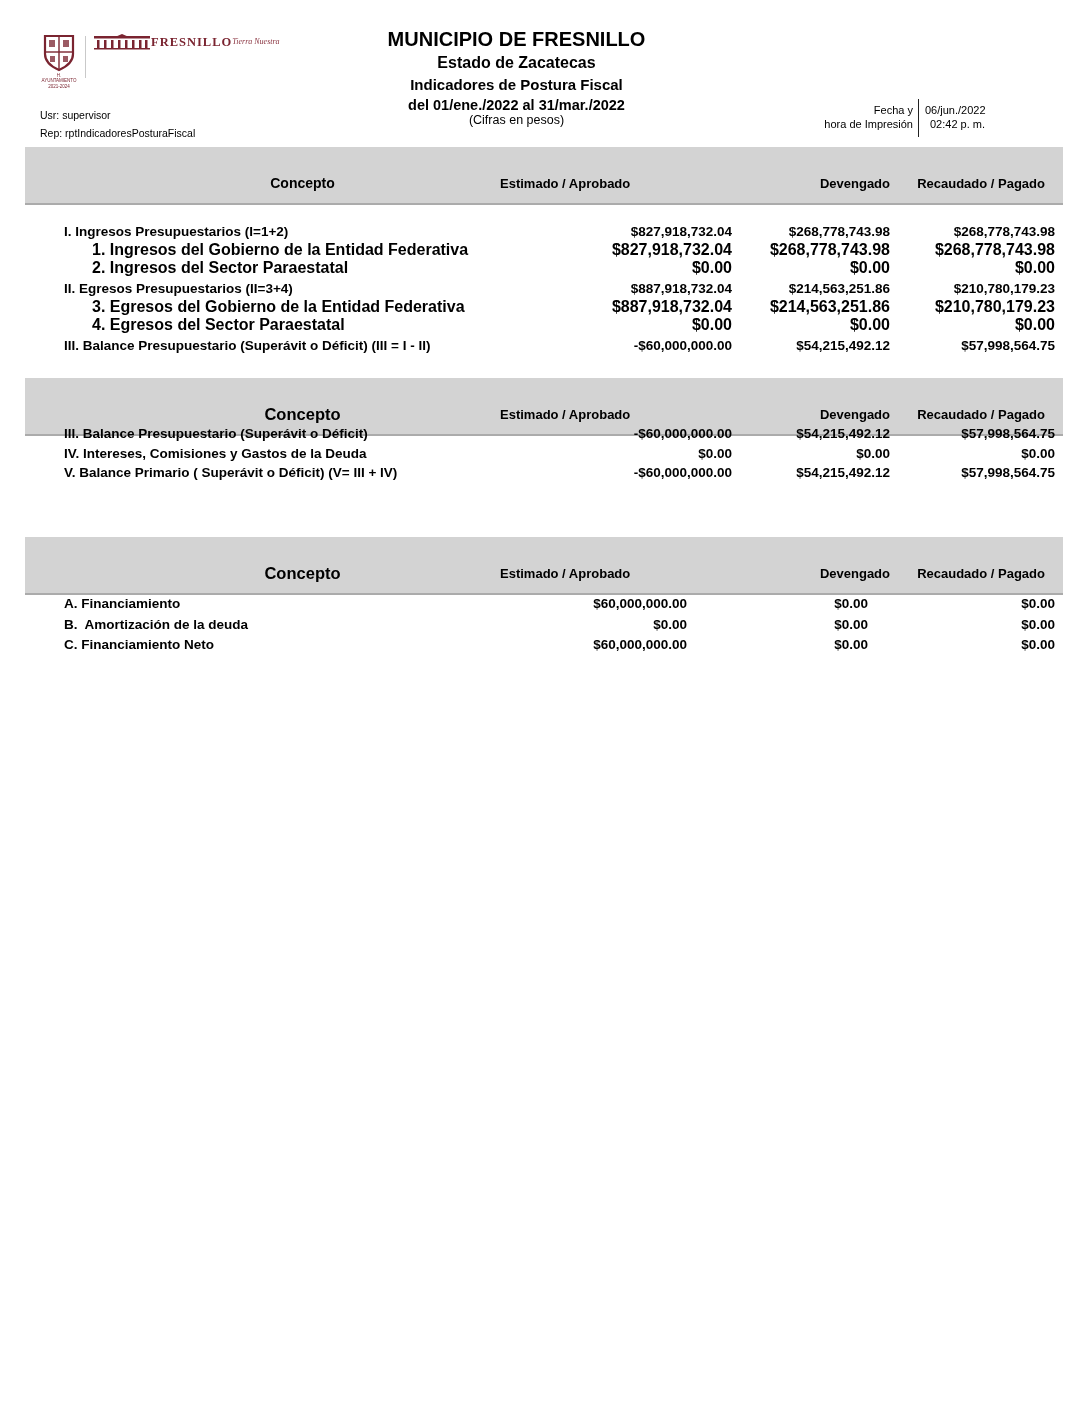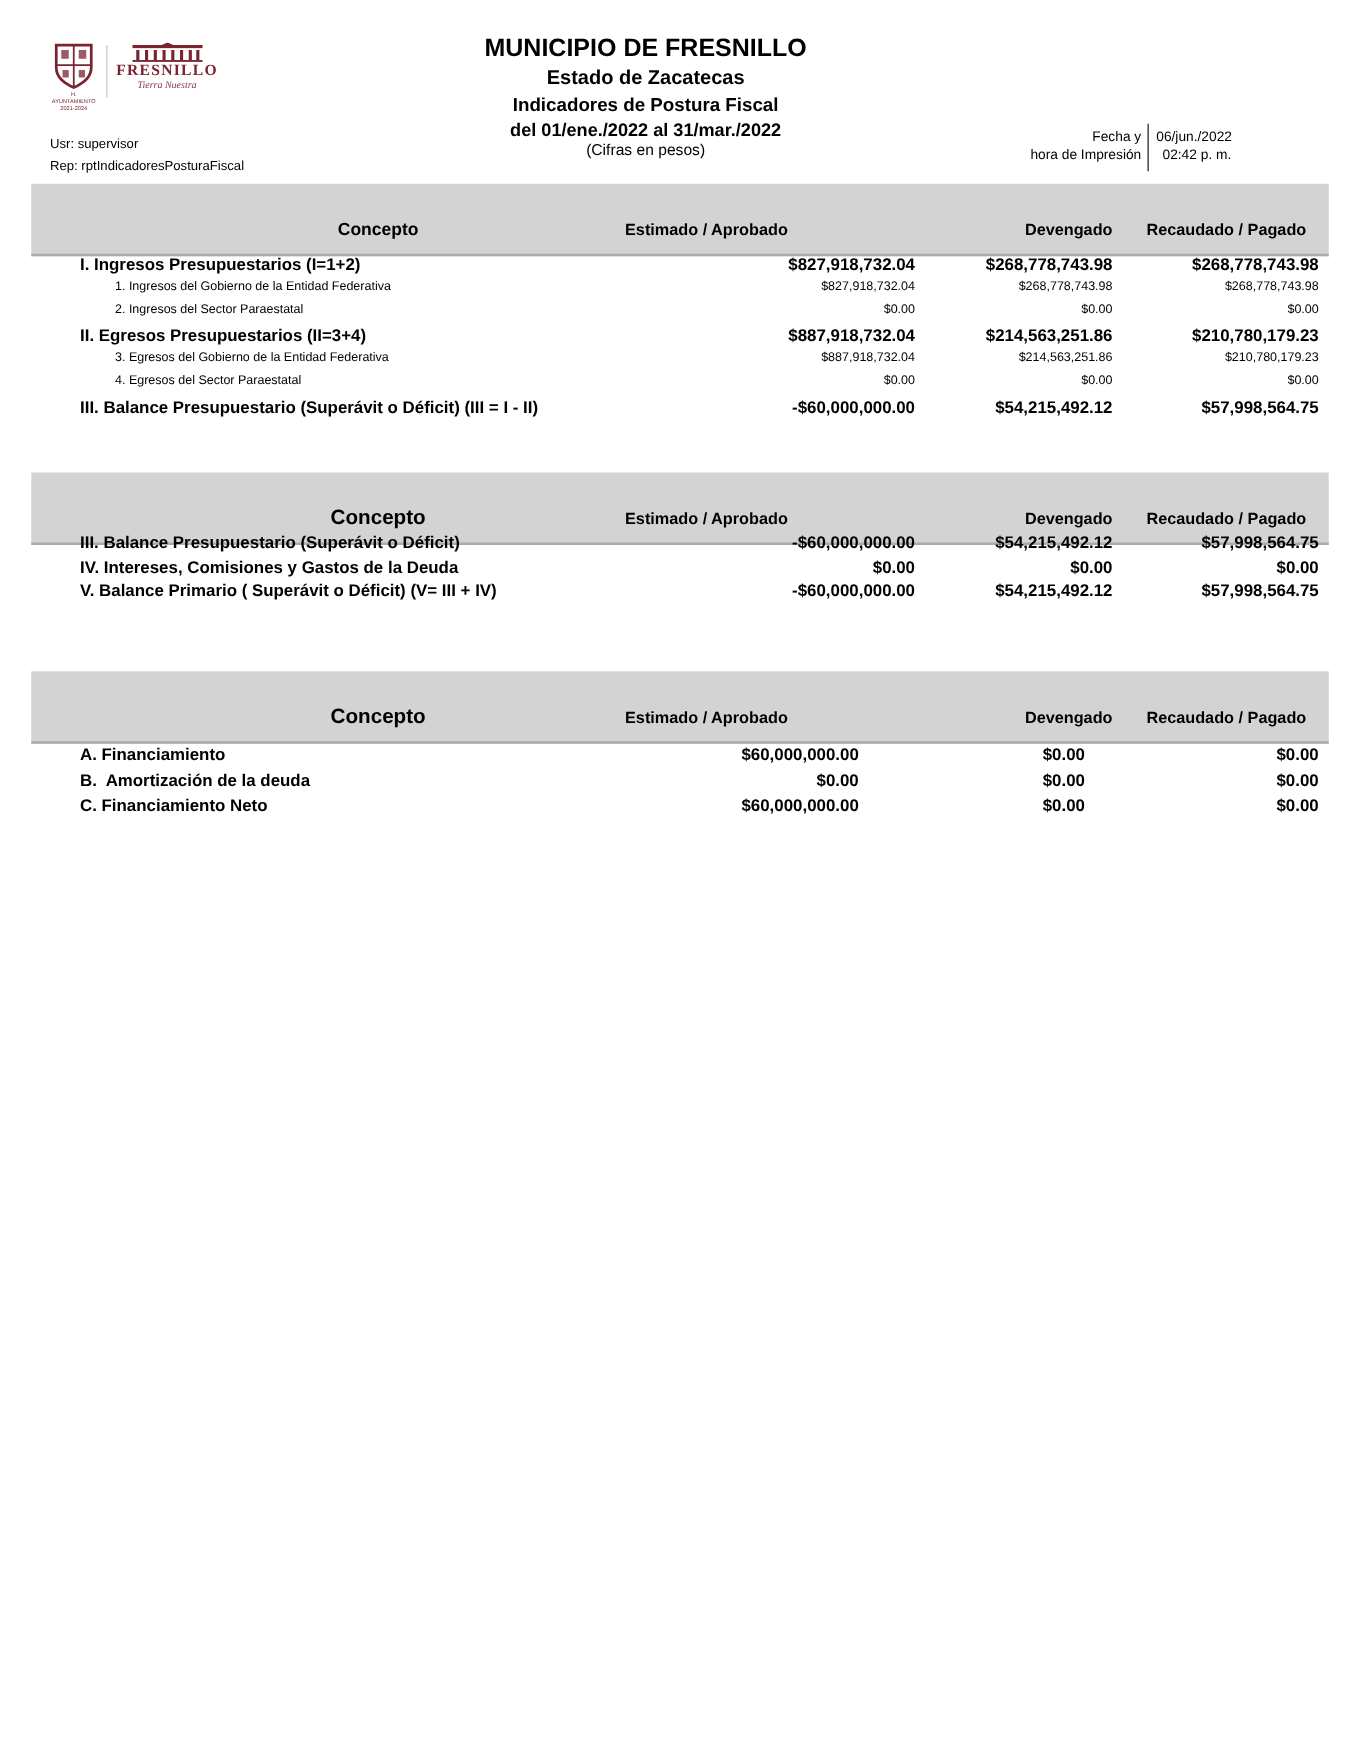--- a/index.html
+++ b/index.html
@@ -4,21 +4,21 @@
 <style>
   html,body{margin:0;padding:0;background:#fff;}
   body{font-family:"Liberation Sans", sans-serif; color:#000;}
   .page{position:relative;width:1088px;height:1408px;background:#fff;overflow:hidden;}
 
   
   .logo{position:absolute;left:40px;top:34px;display:flex;align-items:flex-start;}
   .shield-wrap{display:flex;flex-direction:column;align-items:center;width:38px;}
   .shield-caption{font-size:4.5px;color:#7a2430;text-align:center;line-height:1.2;margin-top:1px;}
   .logo-divider{width:1px;height:42px;background:#c9c9c9;margin:2px 7px 0 7px;}
-  .logo-right{display:flex;flex-direction:column;align-items:center;}
+  .logo-right{display:flex;flex-direction:row;align-items:center;}
   .logo-name{font-family:"Liberation Serif", serif;font-weight:bold;font-size:12.5px;letter-spacing:1px;color:#7a2430;line-height:1;}
   .logo-tagline{font-family:"Liberation Serif", serif;font-style:italic;font-size:8px;color:#8a3440;line-height:1.2;}
 
   
   .titles{position:absolute;left:0;top:28px;width:1033px;text-align:center;}
   .t-main{font-size:20px;font-weight:bold;line-height:1.1;}
   .t-sub{font-size:16px;font-weight:bold;line-height:1.1;margin-top:4px;}
   .t-rep{font-size:15px;font-weight:bold;line-height:1.1;margin-top:5px;}
   .t-period{font-size:14.5px;font-weight:bold;line-height:1.1;margin-top:5px;}
   .t-units{font-size:12.5px;line-height:1.1;margin-top:0;}
@@ -36,31 +36,31 @@
        display:flex;align-items:flex-end;padding-bottom:12px;box-sizing:border-box;}
   .rows{position:absolute;left:25px;width:1038px;}
   .hcell{box-sizing:border-box;font-weight:bold;font-size:13px;line-height:15px;}
   .h0{width:475px;text-align:center;padding-left:80px;font-size:14px;}
   .h1{width:232px;text-align:left;padding-right:7px;}
   .h2{width:158px;text-align:right;}
   .h3{width:173px;text-align:right;padding-right:18px;}
   .t2 .h0,.t3 .h0{font-size:16.5px;}
   .row{display:flex;align-items:baseline;}
   .row.main{font-weight:bold;font-size:13.5px;line-height:18px;margin-top:3px;}
-  .row.sub{font-weight:normal;font-size:10px;line-height:18px;margin-top:0;justify-content:flex-end;}
+  .row.sub{font-weight:bold;font-size:16px;line-height:18px;margin-top:0;justify-content:flex-end;}
   .t2 .row.main{line-height:19.5px;margin-top:0;}
   .t3 .row.main{line-height:20.5px;margin-top:0;gap:44px;}
   .cell{box-sizing:border-box;}
   .c0{width:475px;padding-left:39px;white-space:pre;}
   .row.sub .c0{padding-left:67px;}
   .c1{width:232px;text-align:right;}
   .c2{width:158px;text-align:right;}
   .c3{width:173px;text-align:right;padding-right:8px;}
 
-  .bar.b1{top:147px;} .rows.r1{top:200px;}
+  .bar.b1{top:147px;} .rows.r1{top:220px;}
   .bar.b2{top:378px;} .rows.r2{top:424px;}
   .bar.b3{top:537px;} .rows.r3{top:594px;}
 </style>
 </head>
 <body>
 
 <div class="page">
 
   <div class="logo">
     <div class="shield-wrap">

